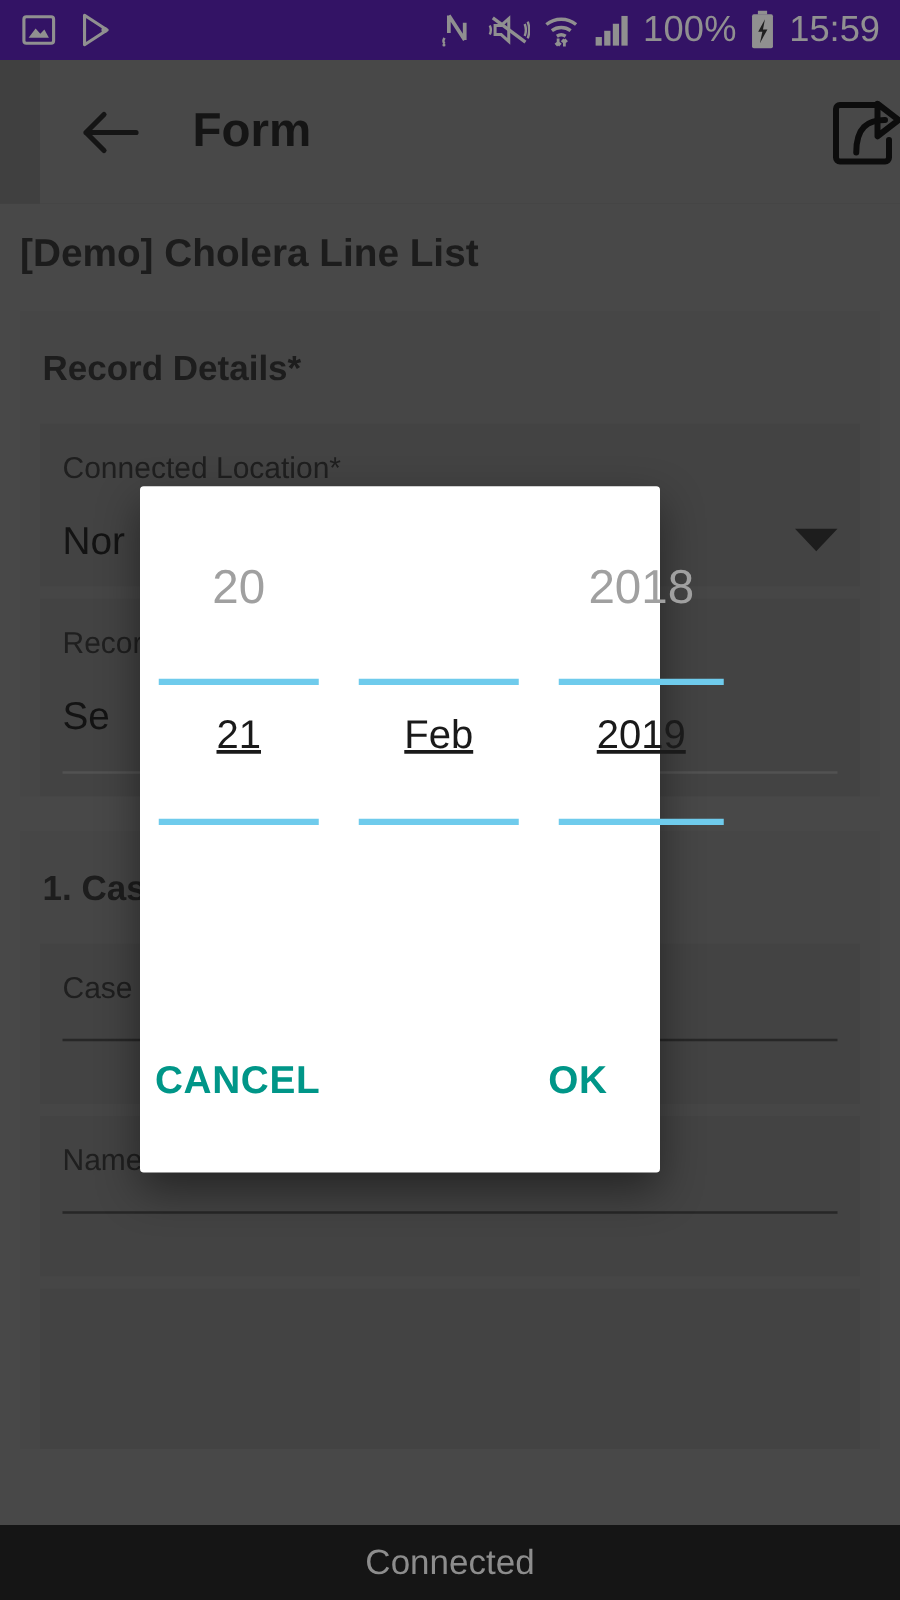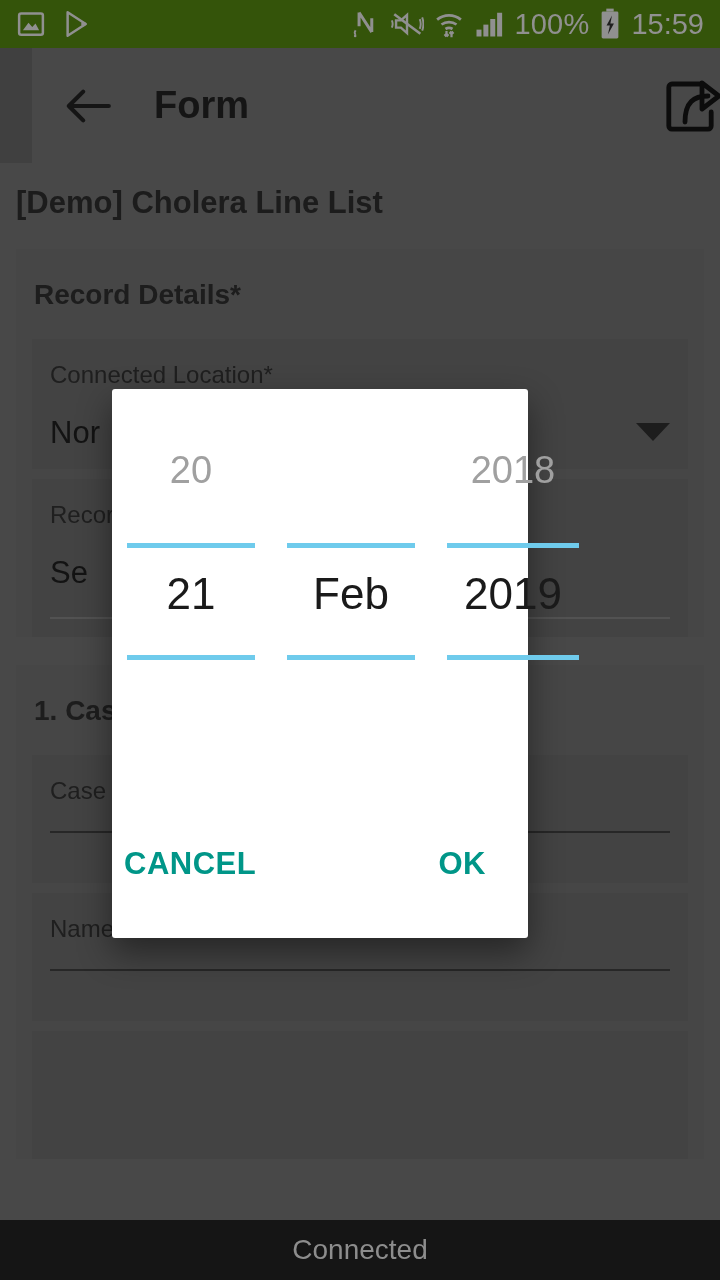--- a/index.html
+++ b/index.html
@@ -7,21 +7,21 @@
     width: 720px; height: 1280px;
     background: #5f5f5f;
     font-family: "Liberation Sans", sans-serif;
     overflow: hidden;
   }
   #screen { position: relative; width: 720px; height: 1280px; overflow: hidden; background: #5f5f5f; }
 
   
   #statusbar {
     position: absolute; top: 0; left: 0; width: 720px; height: 48px;
-    background: #4d7c0f; display: flex; align-items: center; padding: 0 16px;
+    background: #4c1d95; display: flex; align-items: center; padding: 0 16px;
   }
   #status-left { display: flex; align-items: center; gap: 16px; }
   #status-right { margin-left: auto; display: flex; align-items: center; gap: 10px; }
   .sicon { display: inline-flex; align-items: center; justify-content: center; }
   #status-right .txt { color: #d4d4d4; font-size: 29px; letter-spacing: .2px; }
   #clock { color: #d6d6d6; font-size: 29px; }
 
   
   #appbar {
     position: absolute; top: 48px; left: 0; width: 720px; height: 115px;
@@ -60,21 +60,21 @@
     box-shadow: 0 14px 34px rgba(0,0,0,0.45);
     display: flex; flex-direction: column;
   }
   #picker-area { position: relative; height: 310px; }
   .pcol { position: absolute; top: 0; width: 128px; height: 310px; }
   .pcol.c0 { left: 15px; }
   .pcol.c1 { left: 175px; }
   .pcol.c2 { left: 335px; }
   .pv { position: absolute; left: 0; width: 128px; text-align: center; }
   .pv.prev { top: 60px; font-size: 38px; color: #a0a0a0; }
-  .pv.cur  { top: 180px; font-size: 44px; color: #1a1a1a; }
+  .pv.cur  { top: 180px; font-size: 32px; color: #1a1a1a; text-decoration: underline; }
   .pline { position: absolute; left: 0; width: 128px; height: 5px; background: #6fcbec; }
   .pline.top { top: 154px; }
   .pline.bot { top: 266px; }
   .pcol.c2 .pv, .pcol.c2 .pline { width: 132px; }
 
   #dialog-actions {
     margin-top: auto; display: flex; align-items: center; justify-content: space-between;
     padding: 0 30px 46px 0; gap: 50px;
   }
   .dlg-btn {

